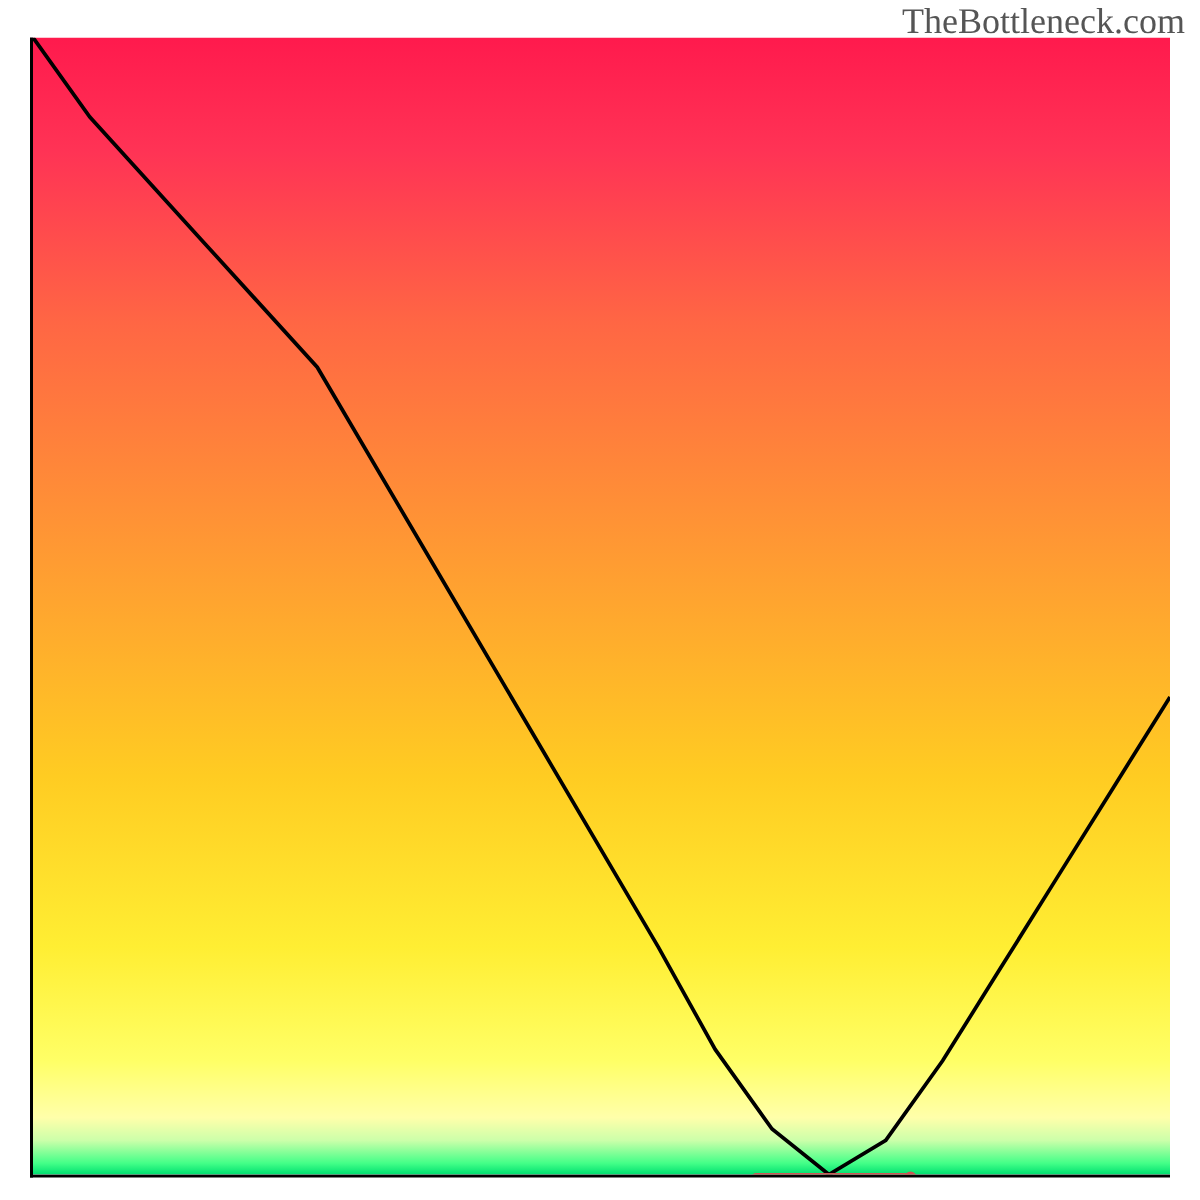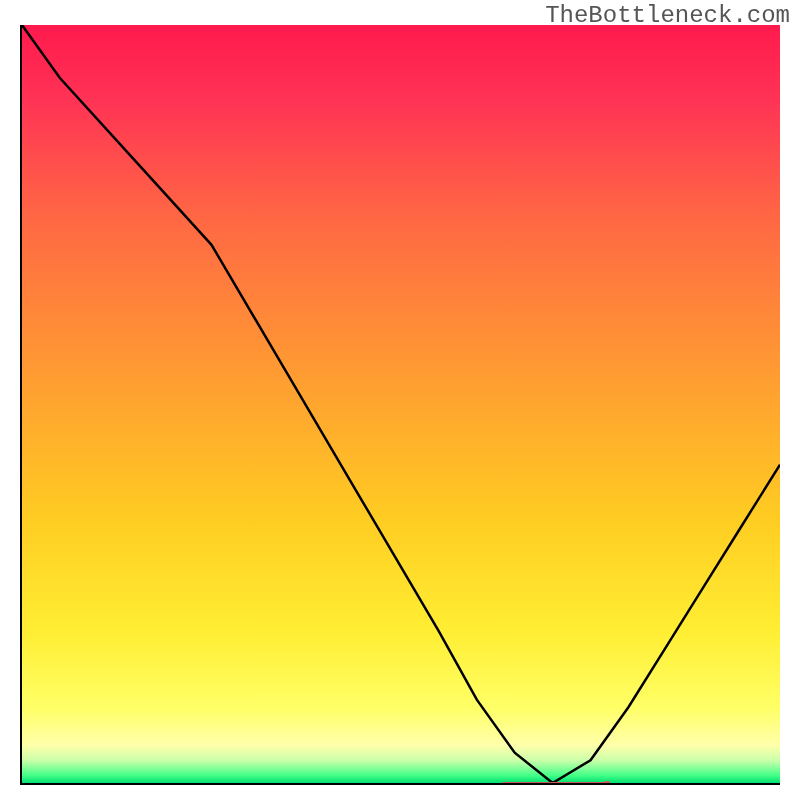--- a/index.html
+++ b/index.html
@@ -6,21 +6,21 @@
   html, body { width: 800px; height: 800px; overflow: hidden; background: #fff; }
   .chart-container {
     position: relative;
     width: 800px;
     height: 800px;
   }
   .watermark {
     position: absolute;
     top: 2px;
     right: 10px;
-    font-family: Liberation Mono, monospace;
+    font-family: Liberation Serif, serif;
     font-size: 24px;
     color: #555;
     z-index: 10;
   }
   .plot-area {
     position: absolute;
     left: 20px;
     top: 25px;
     width: 760px;
     height: 760px;

